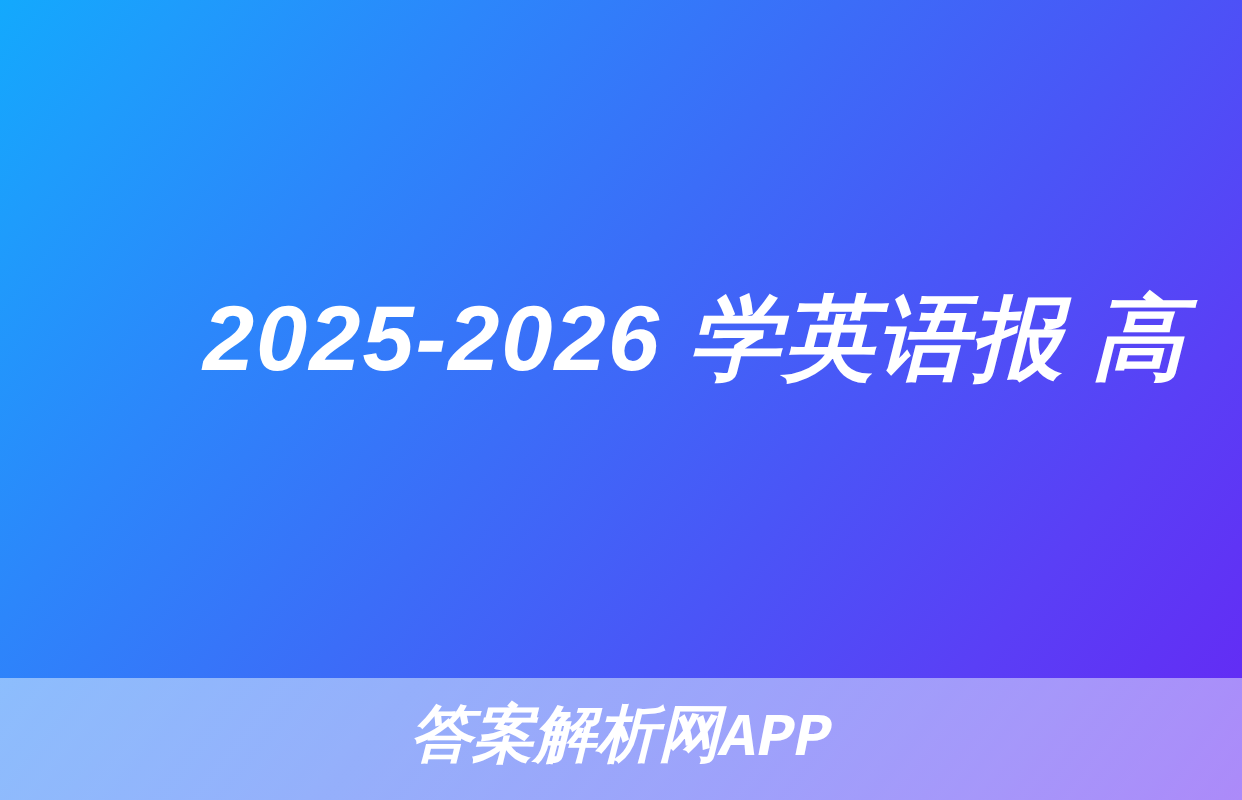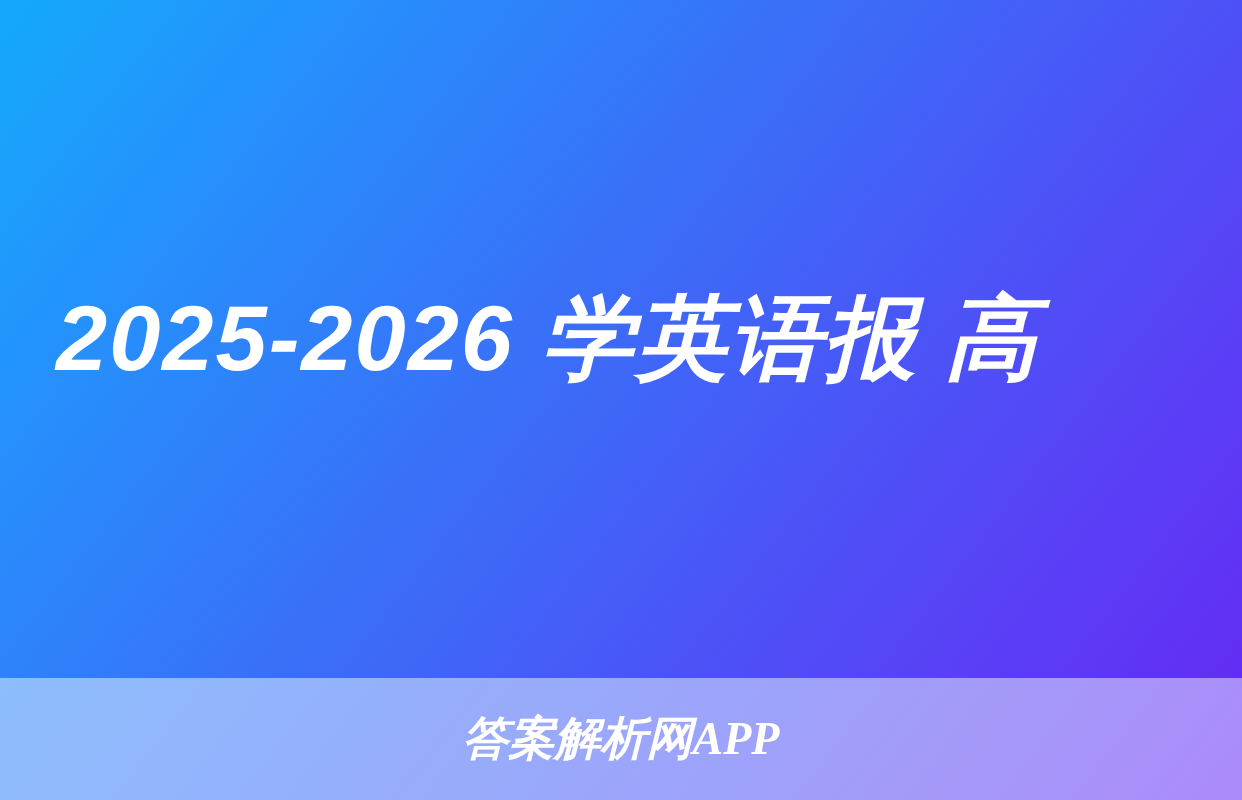--- a/index.html
+++ b/index.html
@@ -42,21 +42,21 @@
     flex-direction: column;
     align-items: center;
     justify-content: center;
     padding: 0 56px;
     box-sizing: border-box;
   }
 
   .title-line {
     display: block;
     width: 100%;
-    text-align: left;
+    text-align: right;
     color: #ffffff;
     font-size: 92px;
     line-height: 142px;
     font-weight: 700;
     font-style: italic;
     letter-spacing: 1px;
     white-space: nowrap;
     text-rendering: geometricPrecision;
     font-family: "Liberation Sans", "DejaVu Sans", sans-serif;
   }
@@ -84,27 +84,27 @@
         #5A3FF6 80%,
         #6527F4 100%);
     background-blend-mode: normal;
     display: flex;
     align-items: center;
     justify-content: center;
   }
 
   #watermark-text {
     color: #ffffff;
-    font-size: 46px;
+    font-size: 62px;
     line-height: 46px;
     font-weight: 700;
     font-style: italic;
     letter-spacing: 0px;
     white-space: nowrap;
-    font-family: Liberation Serif, serif;
+    font-family: Liberation Mono, monospace;
   }
 </style>
 </head>
 <body>
 
 <div id="card">
 
   <div id="headline">
     <span class="title-line l1">2025-2026 学英语报 高</span>
   </div>

